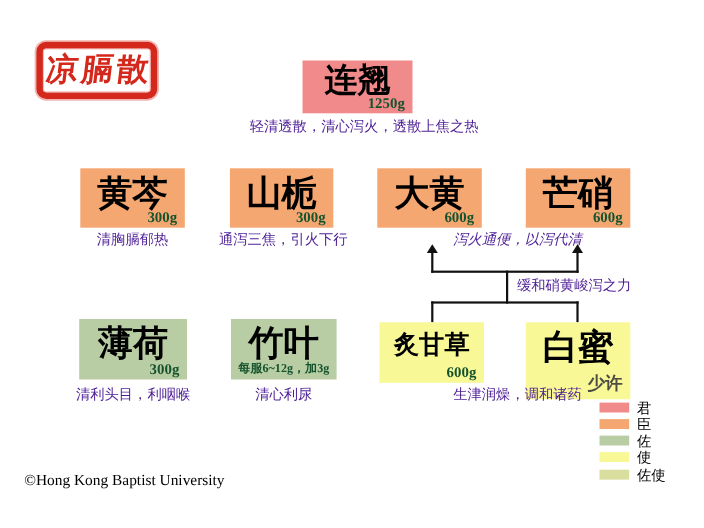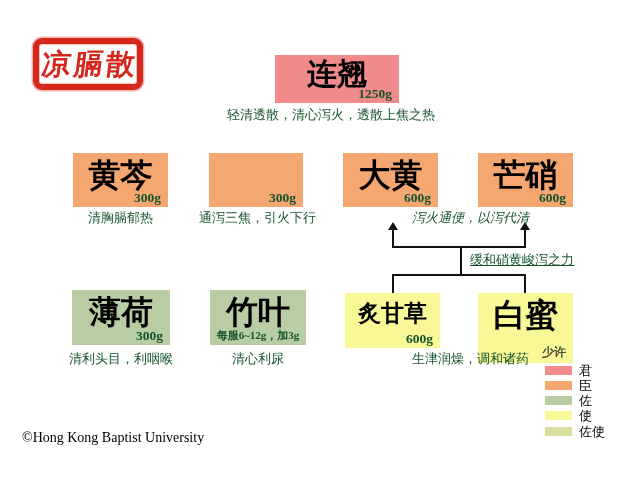--- a/index.html
+++ b/index.html
@@ -29,43 +29,43 @@
     position:absolute;left:0;right:0;top:6px;text-align:center;
     font-size:32px;font-weight:700;color:#000;line-height:1;white-space:nowrap;
   }
   .herb-name.big{font-size:30px;top:4px;}
   .herb-name.small{font-size:23px;top:9px;}
   .herb-dose{
     position:absolute;right:7px;bottom:3px;font-size:13.5px;font-weight:600;
     color:#14532d;line-height:1;white-space:nowrap;
   }
   .herb-dose.tiny{left:0;right:0;text-align:center;font-size:11px;bottom:4px;font-weight:600;}
-  .herb-dose.muted{font-size:12px;color:#4e4d44;bottom:5px;}
-  #b-lianqiao {left:275px;top:55px; width:124px;height:48px;}
+  .herb-dose.muted{font-size:16px;color:#4e4d44;bottom:5px;}
+  #b-lianqiao {left:275px;top:55px; width:100px;height:48px;}
   #b-huangqin {left:73px; top:153px;width:95px; height:54px;}
   #b-shanzhi  {left:209px;top:153px;width:94px; height:54px;}
   #b-dahuang  {left:343px;top:153px;width:95px; height:54px;}
   #b-mangxiao {left:478px;top:153px;width:95px; height:54px;}
   #b-bohe     {left:72px; top:290px;width:98px; height:55px;}
   #b-zhuye    {left:210px;top:290px;width:96px; height:55px;}
   #b-zhigancao{left:345px;top:293px;width:95px; height:55px;}
   #b-baimi    {left:478px;top:293px;width:95px; height:70px;}
   
   .cap{
-    position:absolute;font-size:13px;color:#14532d;text-align:center;
+    position:absolute;font-size:13px;color:#4c1d95;text-align:center;
     white-space:nowrap;line-height:1.15;
   }
   #cap-lianqiao {left:181px;top:108px;width:300px;}
   #cap-huangqin {left:70px; top:211px;width:101px;}
   #cap-shanzhi  {left:180px;top:211px;width:155px;}
   #cap-dm       {left:368px;top:211px;width:205px;font-style:italic;}
   #cap-bohe     {left:58px; top:352px;width:126px;}
   #cap-zhuye    {left:206px;top:352px;width:104px;}
   #cap-zb       {left:368px;top:352px;width:205px;}
-  #cap-connector{left:470px;top:253px;text-align:left;text-decoration:underline;}
+  #cap-connector{left:470px;top:253px;text-align:left;}
   
   .line{position:absolute;background:#111;}
   #ln-arrow-l{left:392px;top:229px;width:2px;height:19px;}
   #ln-arrow-r{left:524px;top:229px;width:2px;height:19px;}
   .arrowhead{
     position:absolute;width:0;height:0;
     border-left:5px solid transparent;border-right:5px solid transparent;
     border-bottom:8px solid #111;
   }
   #ah-l{left:388px;top:222px;}
@@ -105,20 +105,21 @@
     <div class="herb-name big">连翘</div>
     <div class="herb-dose">1250g</div>
   </div>
   <div class="cap" id="cap-lianqiao">轻清透散，清心泻火，透散上焦之热</div>
 
   <div class="box chen" id="b-huangqin">
     <div class="herb-name">黄芩</div>
     <div class="herb-dose">300g</div>
   </div>
   <div class="box chen" id="b-shanzhi">
+    <div class="herb-name">山栀</div>
     <div class="herb-dose">300g</div>
   </div>
   <div class="box chen" id="b-dahuang">
     <div class="herb-name">大黄</div>
     <div class="herb-dose">600g</div>
   </div>
   <div class="box chen" id="b-mangxiao">
     <div class="herb-name">芒硝</div>
     <div class="herb-dose">600g</div>
   </div>

